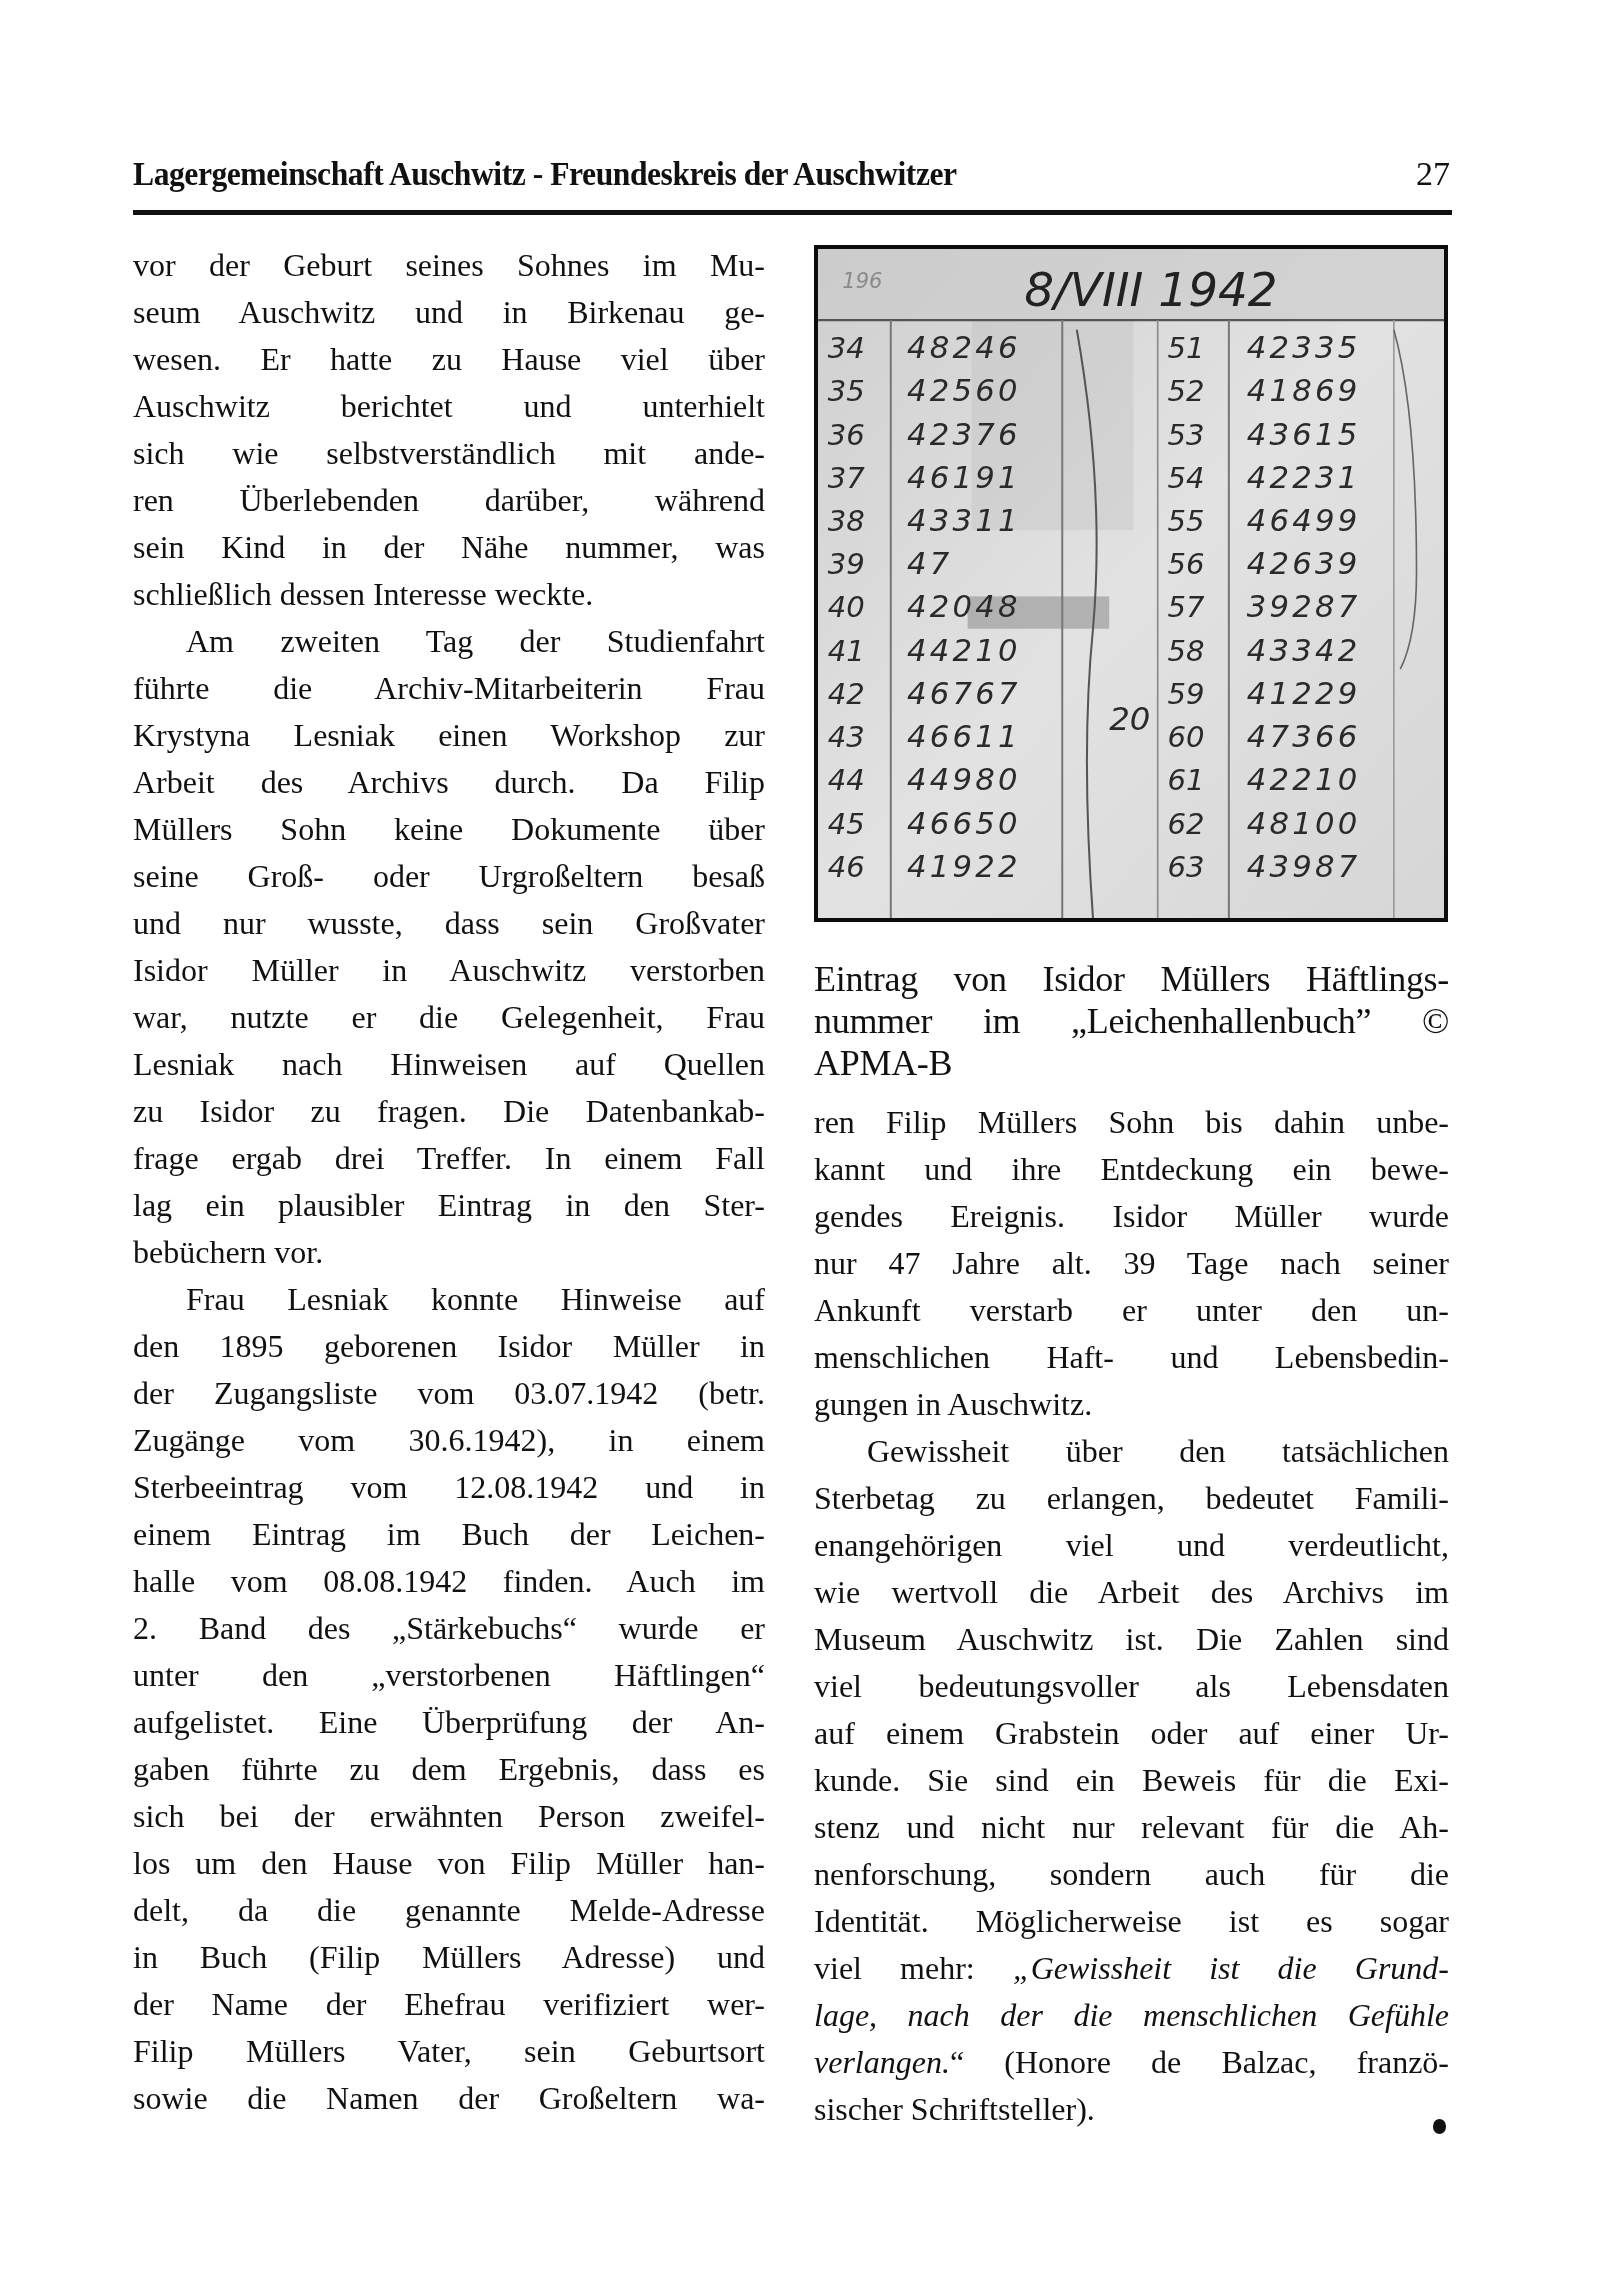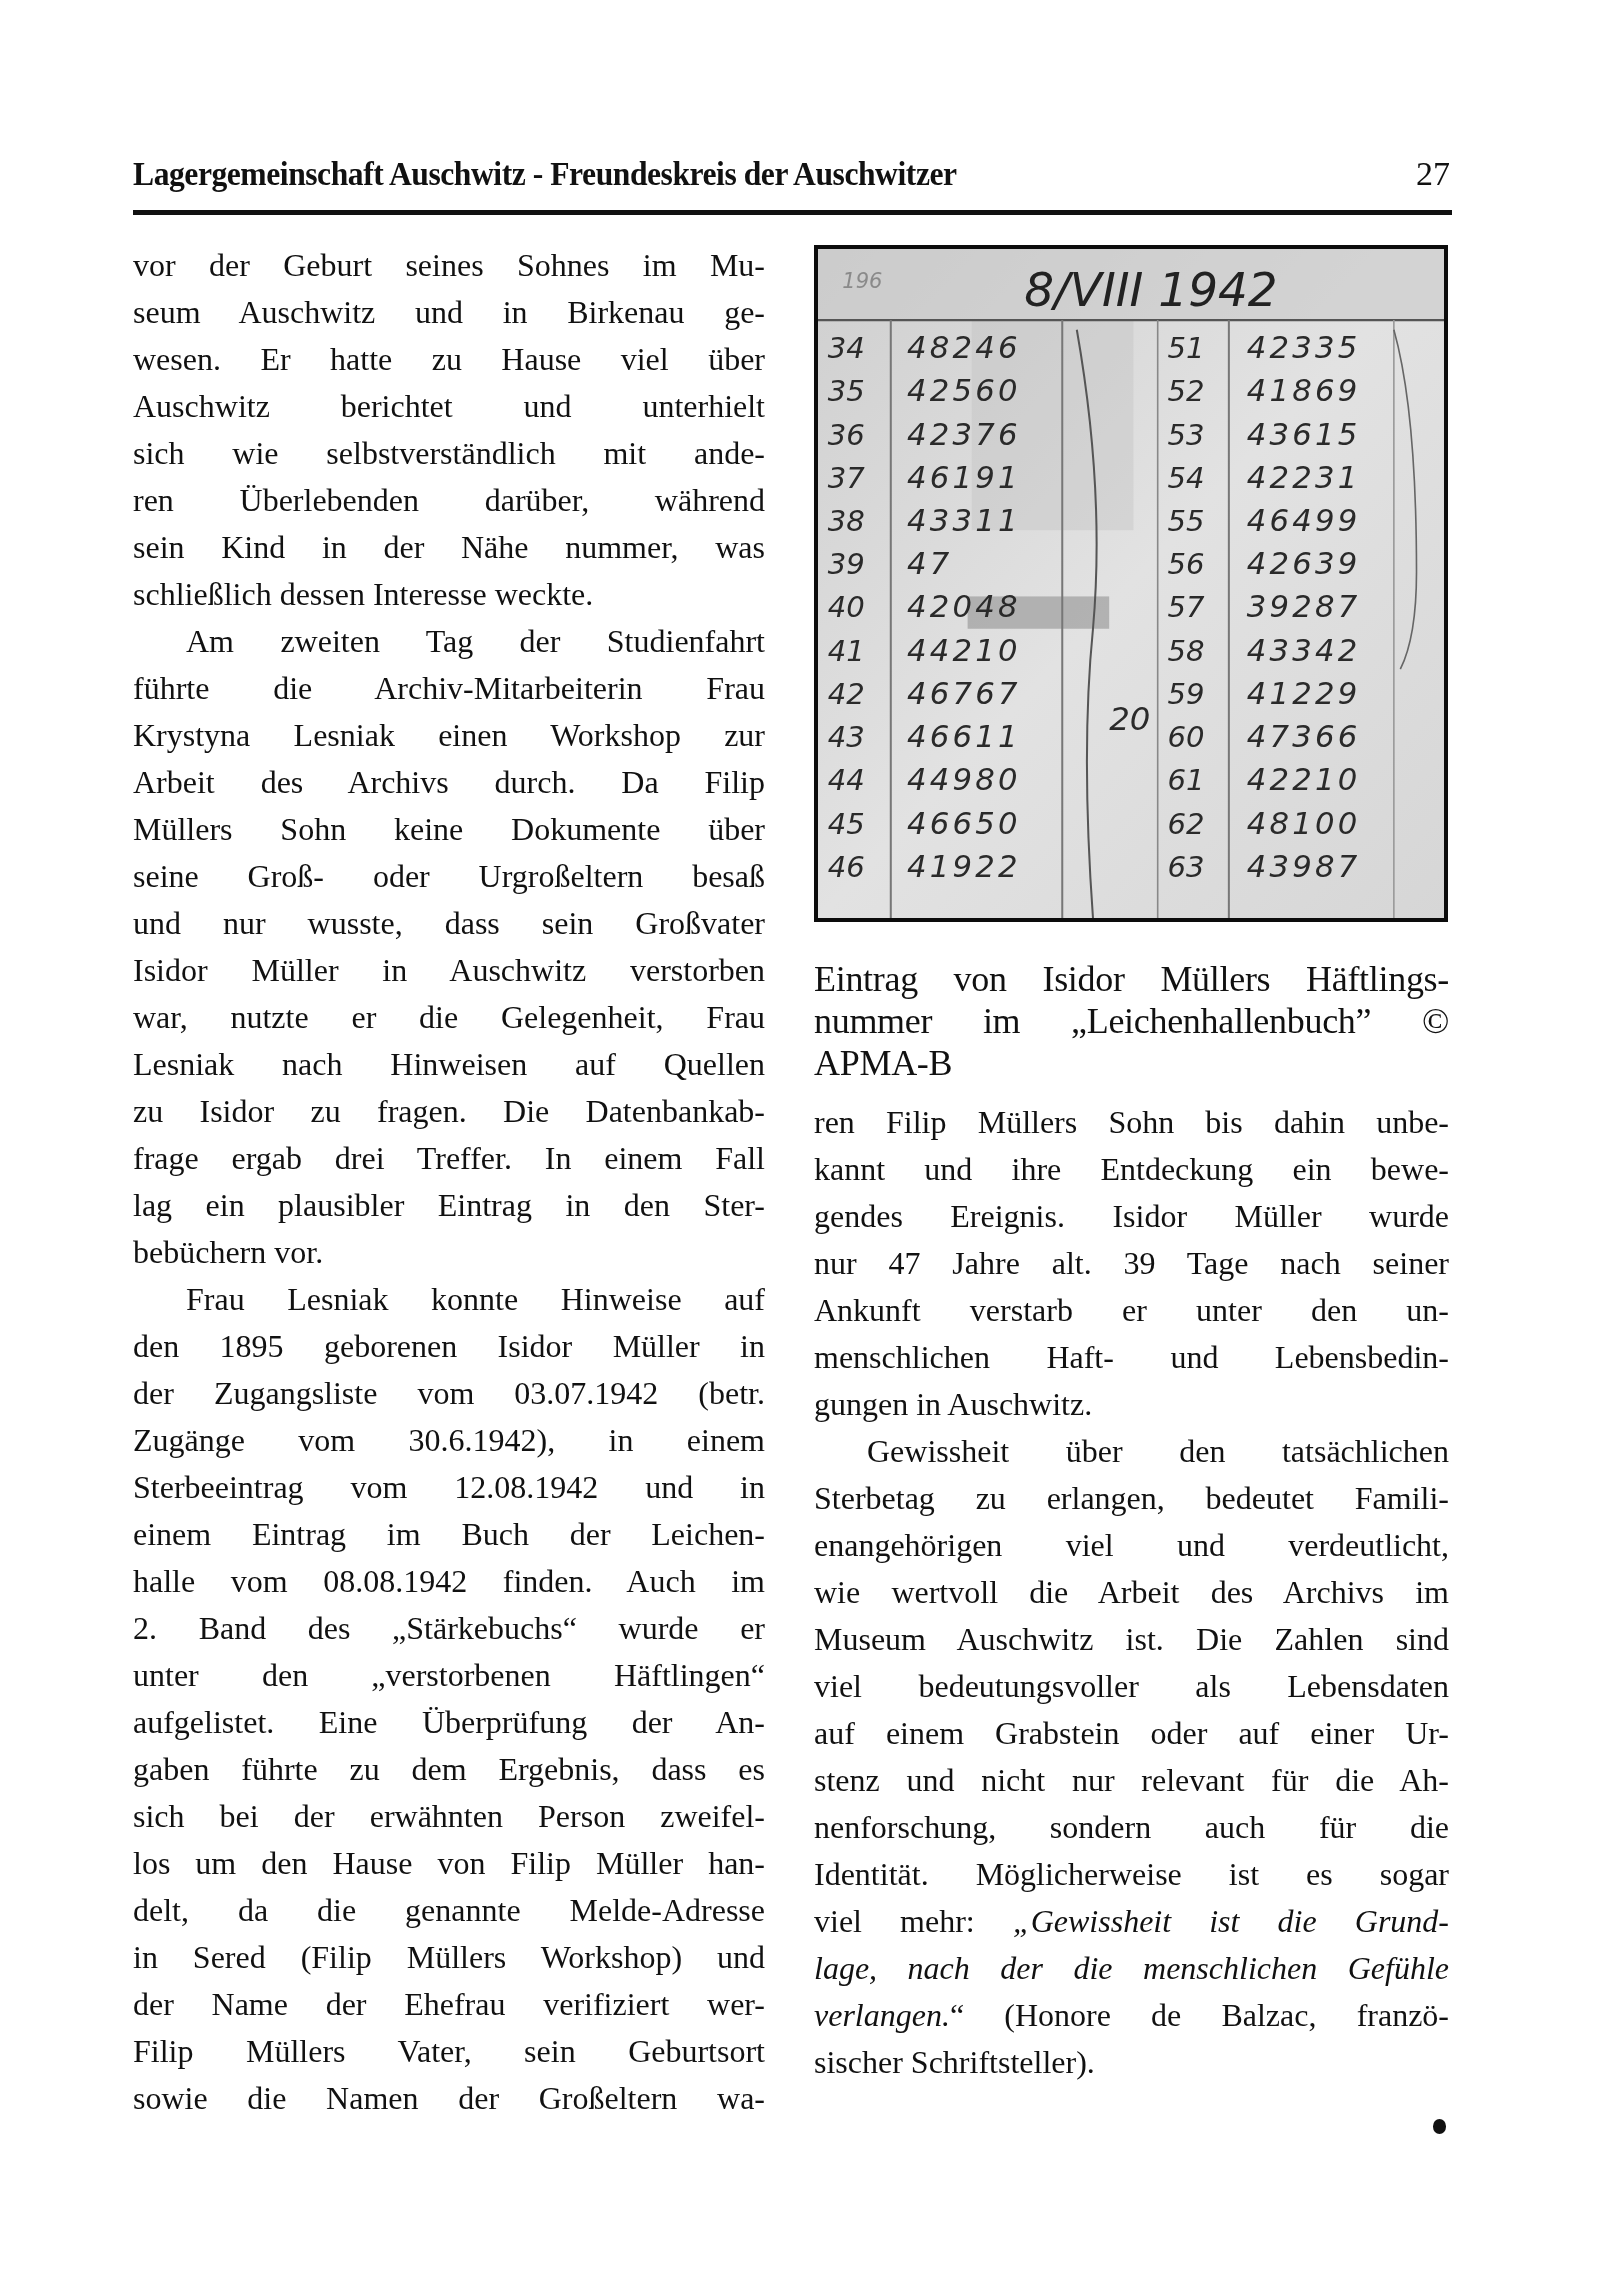--- a/index.html
+++ b/index.html
@@ -69,21 +69,21 @@
   <span class="line">Sterbeeintrag vom 12.08.1942 und in</span>
   <span class="line">einem Eintrag im Buch der Leichen-</span>
   <span class="line">halle vom 08.08.1942 finden. Auch im</span>
   <span class="line">2. Band des „Stärkebuchs“ wurde er</span>
   <span class="line">unter den „verstorbenen Häftlingen“</span>
   <span class="line">aufgelistet. Eine Überprüfung der An-</span>
   <span class="line">gaben führte zu dem Ergebnis, dass es</span>
   <span class="line">sich bei der erwähnten Person zweifel-</span>
   <span class="line">los um den Hause von Filip Müller han-</span>
   <span class="line">delt, da die genannte Melde-Adresse</span>
-  <span class="line">in Sered (Filip Müllers Workshop) und</span>
+  <span class="line">in Buch (Filip Müllers Adresse) und</span>
   <span class="line">der Name der Ehefrau verifiziert wer-</span>
   <span class="line">Filip Müllers Vater, sein Geburtsort</span>
   <span class="line">sowie die Namen der Großeltern wa-</span>
 </div>
 
 <div class="figure">
   <svg id="ledger-svg" viewBox="0 0 774 828" preserveAspectRatio="none">
     <defs>
       <linearGradient id="paper" x1="0" y1="0" x2="1" y2="1">
         <stop offset="0" stop-color="#cfcfcf"></stop>
@@ -177,20 +177,21 @@
   <span class="line">Ankunft verstarb er unter den un-</span>
   <span class="line">menschlichen Haft- und Lebensbedin-</span>
   <span class="line last">gungen in Auschwitz.</span>
   <span class="line indent">Gewissheit über den tatsächlichen</span>
   <span class="line">Sterbetag zu erlangen, bedeutet Famili-</span>
   <span class="line">enangehörigen viel und verdeutlicht,</span>
   <span class="line">wie wertvoll die Arbeit des Archivs im</span>
   <span class="line">Museum Auschwitz ist. Die Zahlen sind</span>
   <span class="line">viel bedeutungsvoller als Lebensdaten</span>
   <span class="line">auf einem Grabstein oder auf einer Ur-</span>
+  <span class="line">kunde. Sie sind ein Beweis für die Exi-</span>
   <span class="line">stenz und nicht nur relevant für die Ah-</span>
   <span class="line">nenforschung, sondern auch für die</span>
   <span class="line">Identität. Möglicherweise ist es sogar</span>
   <span class="line"><span>viel mehr: </span><span class="it">„Gewissheit ist die Grund-</span></span>
   <span class="line it" style="font-style:italic">lage, nach der die menschlichen Gefühle</span>
   <span class="line"><span class="it">verlangen.</span><span>“ (Honore de Balzac, franzö-</span></span>
   <span class="line last">sischer Schriftsteller).</span>
 </div>
 
 <div class="end-bullet"></div>

